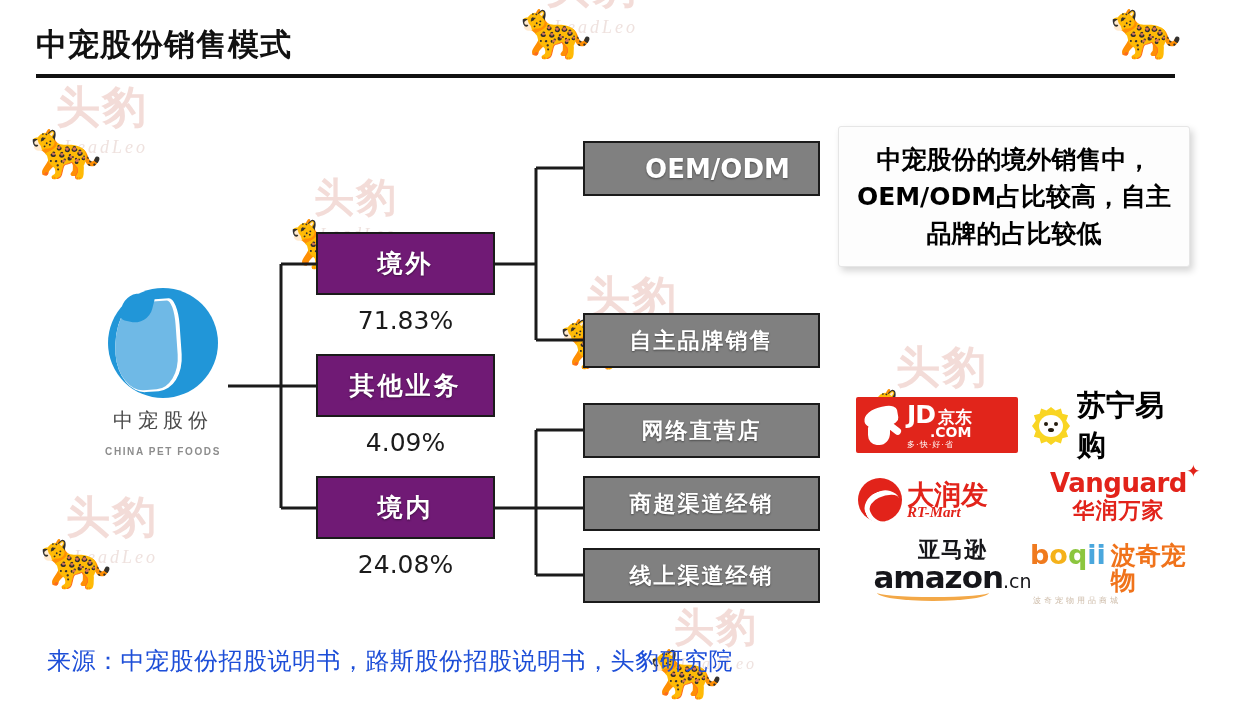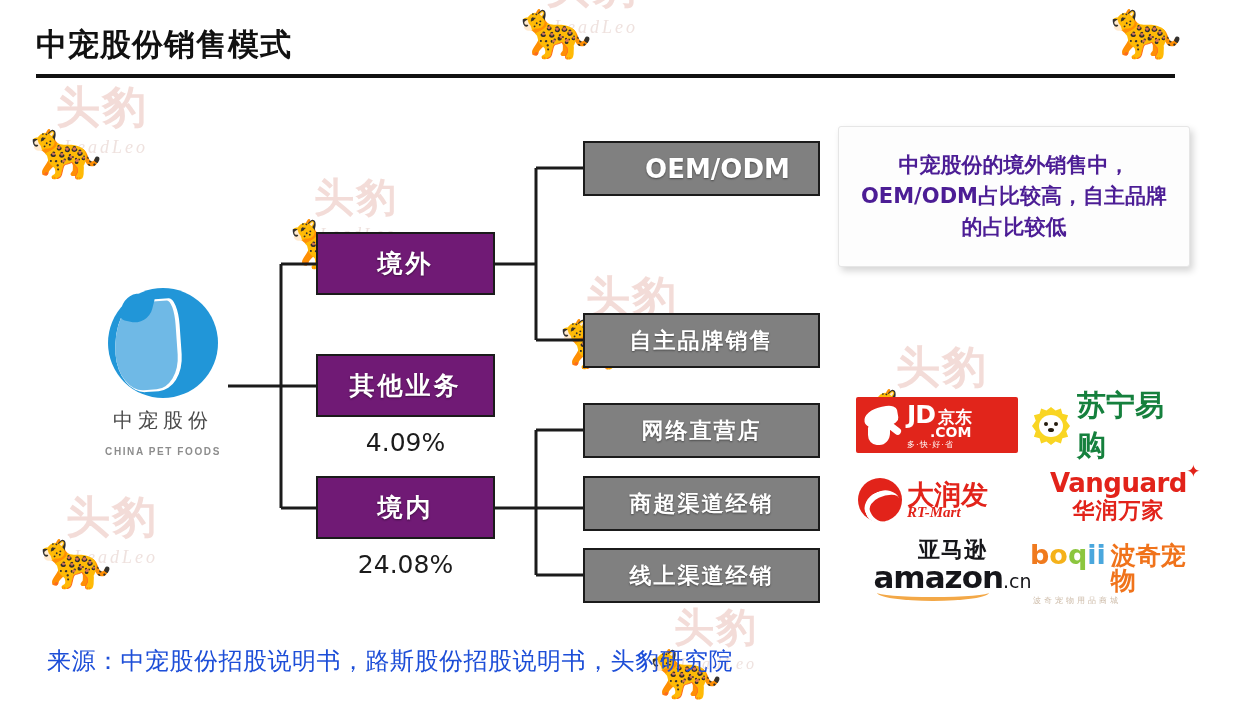--- a/index.html
+++ b/index.html
@@ -71,21 +71,21 @@
 
   
   #callout{
     position:absolute;left:838px;top:126px;width:352px;height:141px;
     background:#fdfdfd;border:1px solid #e6e6e6;border-radius:3px;
     box-shadow:3px 4px 7px rgba(0,0,0,.17);
     display:flex;align-items:center;justify-content:center;
     box-sizing:border-box;padding:6px 14px;
   }
   #callout-text{
-    font-family:"DejaVu Sans",sans-serif;font-size:21px;font-weight:700;color:#4c1d95;
+    font-family:"DejaVu Sans",sans-serif;font-size:25px;font-weight:700;color:#000000;
     line-height:1.48;text-align:center;
   }
 
   
   .brand{position:absolute;}
 
   
   #brand-jd{left:856px;top:397px;width:162px;height:56px;background:#e1251b;border-radius:2px;
     display:flex;align-items:center;padding-left:6px;box-sizing:border-box;overflow:hidden;}
   #brand-jd .joy{width:44px;height:44px;position:relative;flex:0 0 44px;}
@@ -106,21 +106,21 @@
   
   #brand-suning{left:1032px;top:400px;width:160px;height:52px;display:flex;align-items:center;}
   #brand-suning .lion{width:38px;height:38px;flex:0 0 38px;position:relative;}
   #brand-suning .lion .mane{position:absolute;inset:0;background:#f9d523;
     border-radius:38% 38% 38% 38%;
     clip-path:polygon(50% 0%,62% 9%,76% 4%,80% 18%,95% 22%,90% 36%,100% 50%,90% 64%,95% 78%,80% 82%,76% 96%,62% 91%,50% 100%,38% 91%,24% 96%,20% 82%,5% 78%,10% 64%,0% 50%,10% 36%,5% 22%,20% 18%,24% 4%,38% 9%);}
   #brand-suning .lion .face{position:absolute;left:7px;top:8px;width:24px;height:22px;background:#fff;border-radius:50%;}
   #brand-suning .lion .eye{position:absolute;width:4px;height:4px;background:#241c0e;border-radius:50%;top:15px;}
   #brand-suning .lion .eye.l{left:12px;} #brand-suning .lion .eye.r{left:22px;}
   #brand-suning .lion .nose{position:absolute;left:16px;top:21px;width:6px;height:4px;background:#241c0e;border-radius:50%;}
-  #brand-suning .name{font-family:"DejaVu Sans",sans-serif;font-size:29px;font-weight:700;color:#15803d;margin-left:7px;letter-spacing:0px;}
+  #brand-suning .name{font-family:"DejaVu Sans",sans-serif;font-size:29px;font-weight:700;color:#000000;margin-left:7px;letter-spacing:0px;}
 
   
   #brand-rt{left:858px;top:473px;width:170px;height:54px;display:flex;align-items:center;}
   #brand-rt .disc{width:44px;height:44px;flex:0 0 44px;border-radius:50%;background:#e2231a;position:relative;}
   #brand-rt .disc .swoosh{position:absolute;left:6px;top:13px;width:32px;height:24px;border-radius:50% 50% 45% 45%;
     border-top:6px solid #fff;border-left:5px solid #fff;transform:rotate(-24deg);}
   #brand-rt .txtwrap{margin-left:5px;line-height:1;}
   #brand-rt .cn{font-family:"DejaVu Sans",sans-serif;font-size:27px;font-weight:700;color:#e2231a;letter-spacing:0px;}
   #brand-rt .en{font-family:"Liberation Serif",serif;font-style:italic;font-weight:700;font-size:15px;color:#e2231a;margin-top:-3px;letter-spacing:0px;}
 
@@ -228,20 +228,21 @@
     <div id="logo-mark">
       <div class="disc"></div>
       <div class="pet"></div>
       <div class="ear"></div>
     </div>
     <div id="logo-cn">中宠股份</div>
     <div id="logo-en">CHINA PET FOODS</div>
   </div>
 
   <div class="node red" style="left:316px;top:232px;width:179px;height:63px;">境外</div>
+  <div class="pct" style="left:316px;top:306px;width:179px;">71.83%</div>
 
   <div class="node red" style="left:316px;top:354px;width:179px;height:63px;">其他业务</div>
   <div class="pct" style="left:316px;top:428px;width:179px;">4.09%</div>
 
   <div class="node red" style="left:316px;top:476px;width:179px;height:63px;">境内</div>
   <div class="pct" style="left:316px;top:550px;width:179px;">24.08%</div>
 
   <div class="node gray latin" style="left:583px;top:141px;width:237px;height:55px;padding-left:32px;">OEM/ODM</div>
   <div class="node gray" style="left:583px;top:313px;width:237px;height:55px;">自主品牌销售</div>
 

